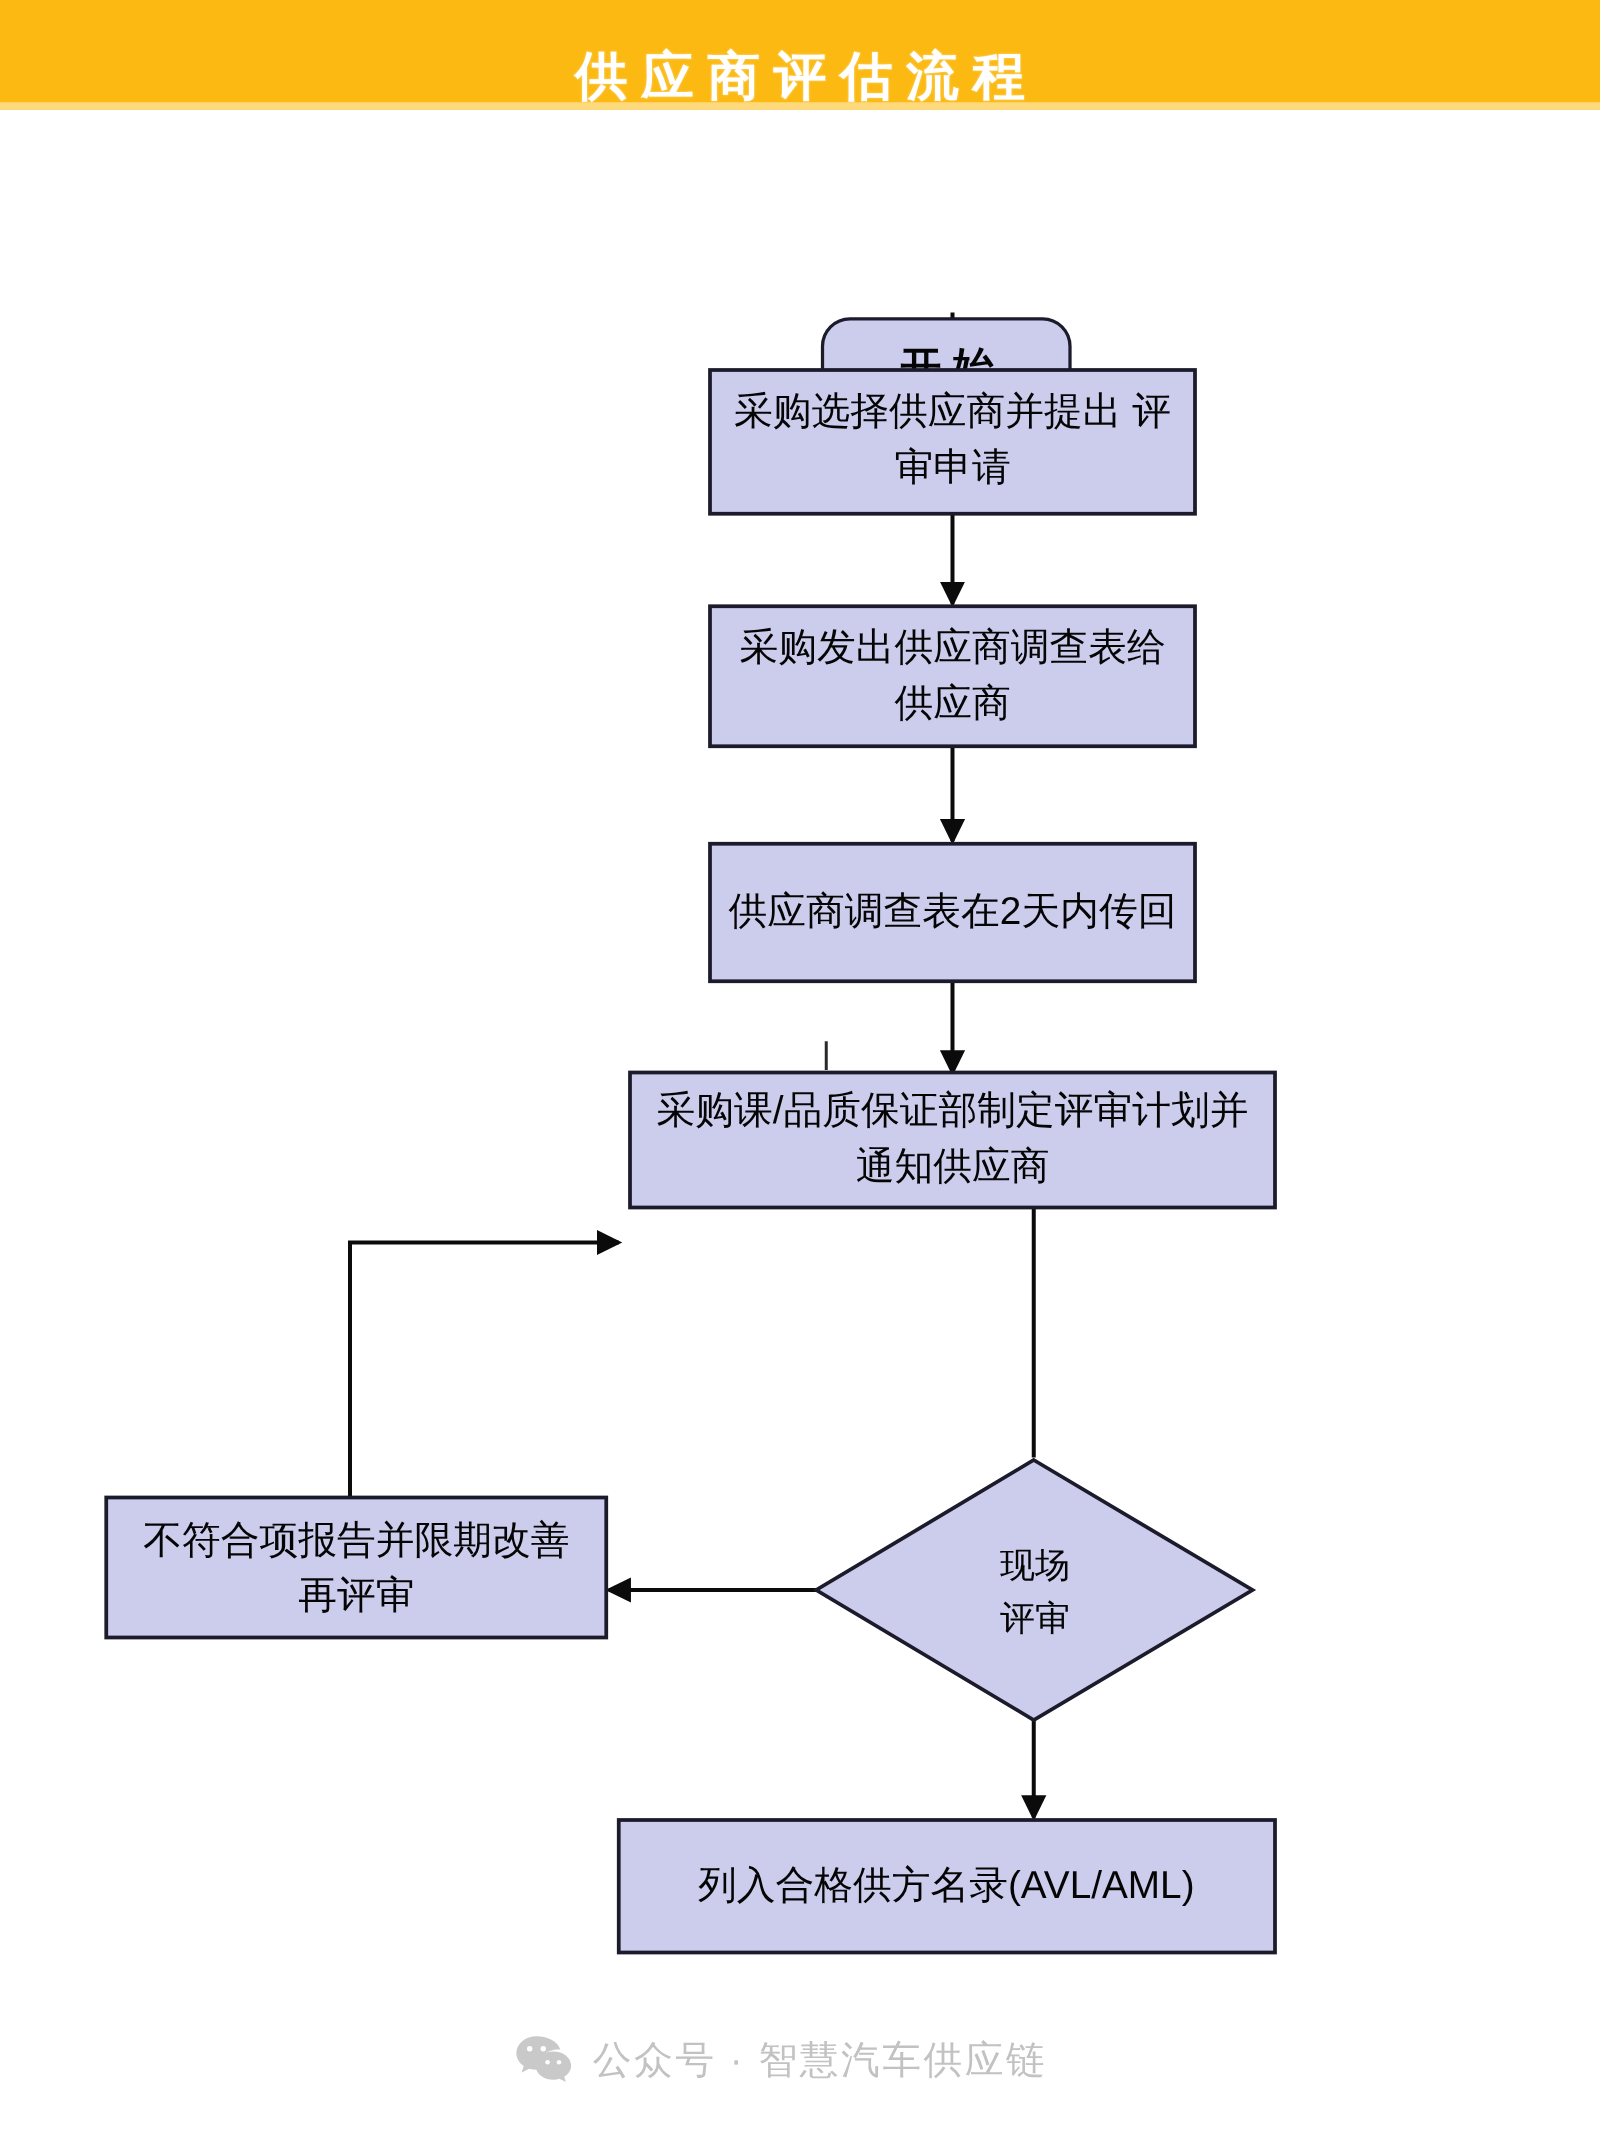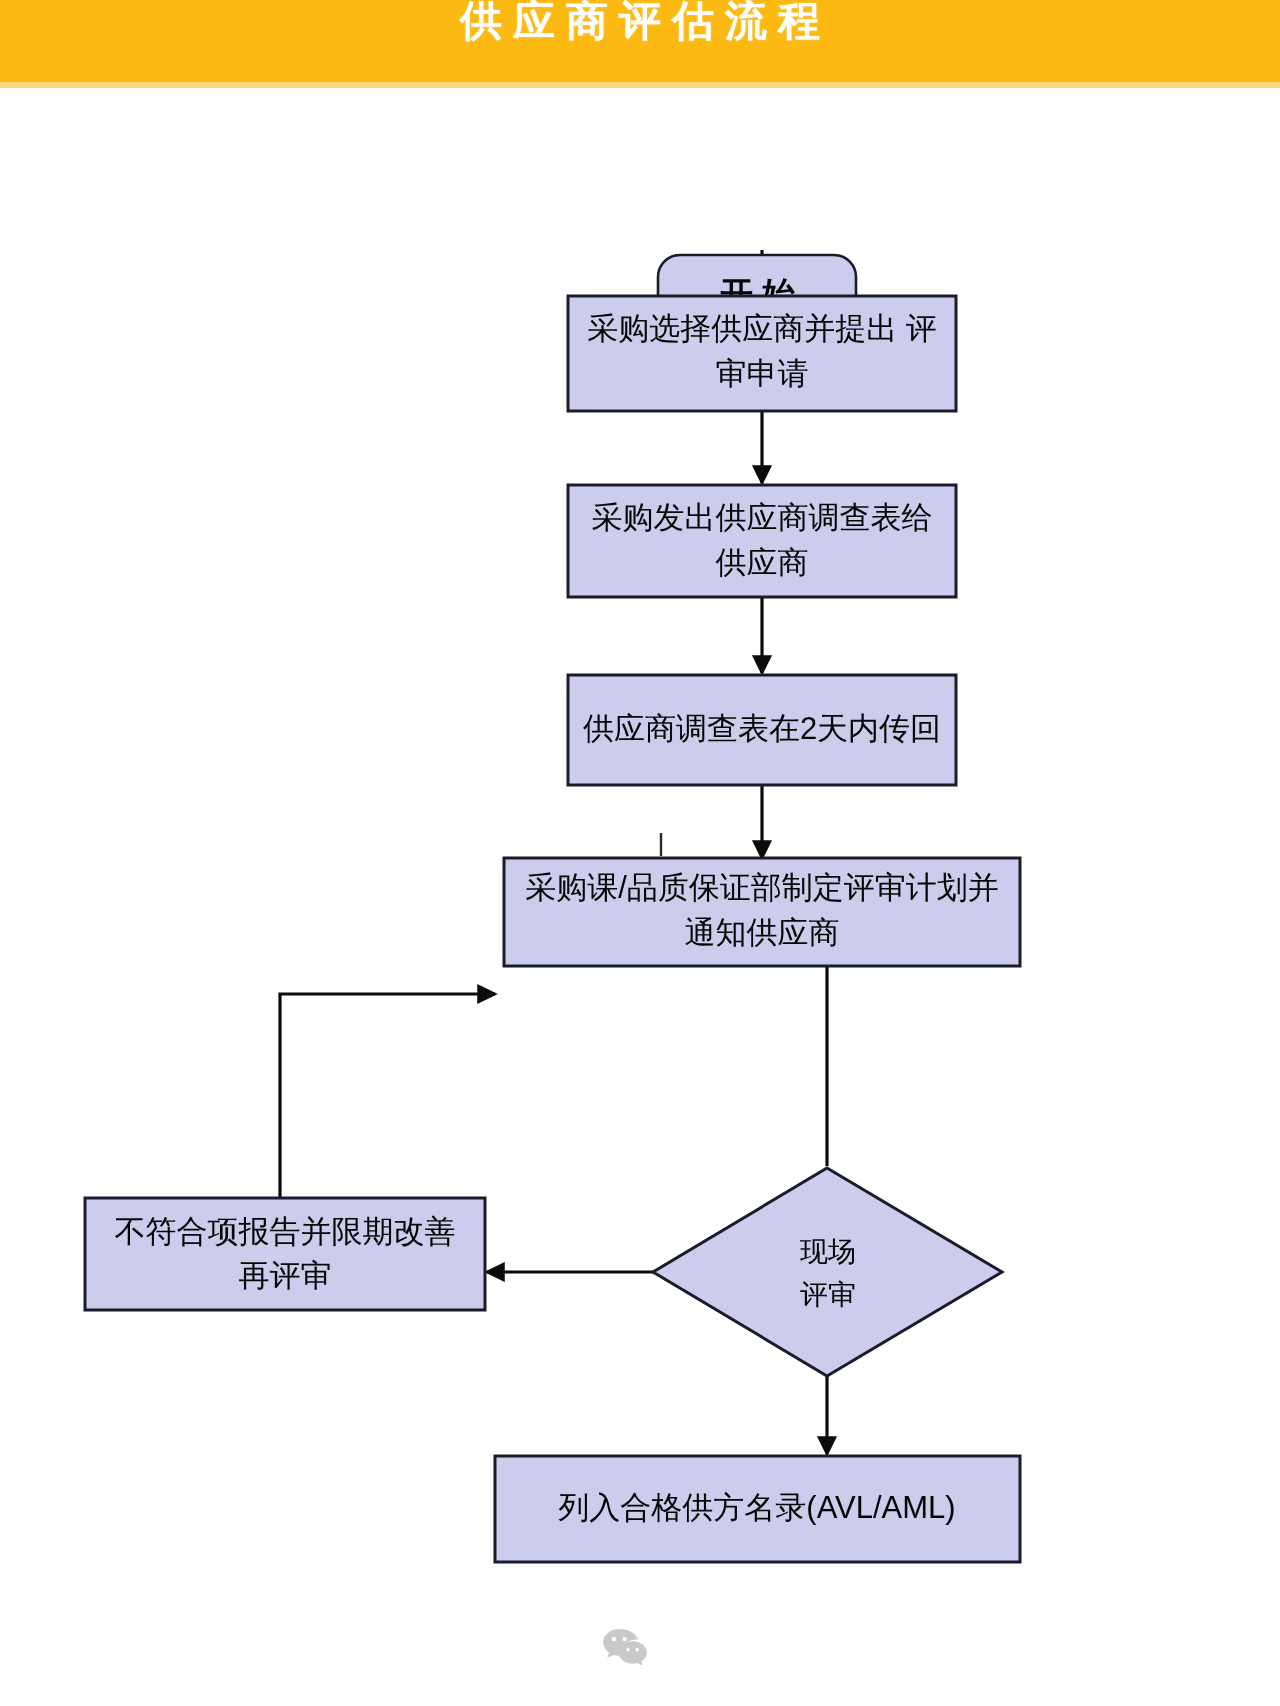--- a/index.html
+++ b/index.html
@@ -17,21 +17,21 @@
 
   
   #header-banner {
     position: absolute;
     left: 0;
     top: 0;
     width: 1280px;
     height: 82px;
     background: #fbb911;
     display: flex;
-    align-items: flex-start;
+    align-items: flex-end;
     justify-content: center;
     box-sizing: border-box;
   }
   #header-title {
     color: #ffffff;
     font-size: 42px;
     font-weight: bold;
     letter-spacing: 11px;
     text-indent: 11px;
     line-height: 1;
@@ -216,13 +216,14 @@
              C19.2 29 19 27.9 19 26.7 C19 19.2 27 13.2 36.4 13.2 C36.9 13.2 37.4 13.2 37.9 13.3
              C36.1 6.8 27.8 2 18 2 Z" fill="#c9c9c9"></path>
     <circle cx="12.2" cy="12.6" r="2.3" fill="#ffffff"></circle>
     <circle cx="23.6" cy="12.6" r="2.3" fill="#ffffff"></circle>
     <path d="M47 26.8 C47 20.2 40.3 15 32.1 15 C23.9 15 17.2 20.2 17.2 26.8
              C17.2 33.4 23.9 38.6 32.1 38.6 C33.9 38.6 35.6 38.4 37.2 37.9
              L42.6 40.6 L41.2 36.1 C44.7 33.9 47 30.6 47 26.8 Z" fill="#c9c9c9"></path>
     <circle cx="27.2" cy="23.9" r="1.9" fill="#ffffff"></circle>
     <circle cx="36.8" cy="23.9" r="1.9" fill="#ffffff"></circle>
   </svg>
+  <div id="footer-text">公众号 · 智慧汽车供应链</div>
 </div>
 
 </body></html>

